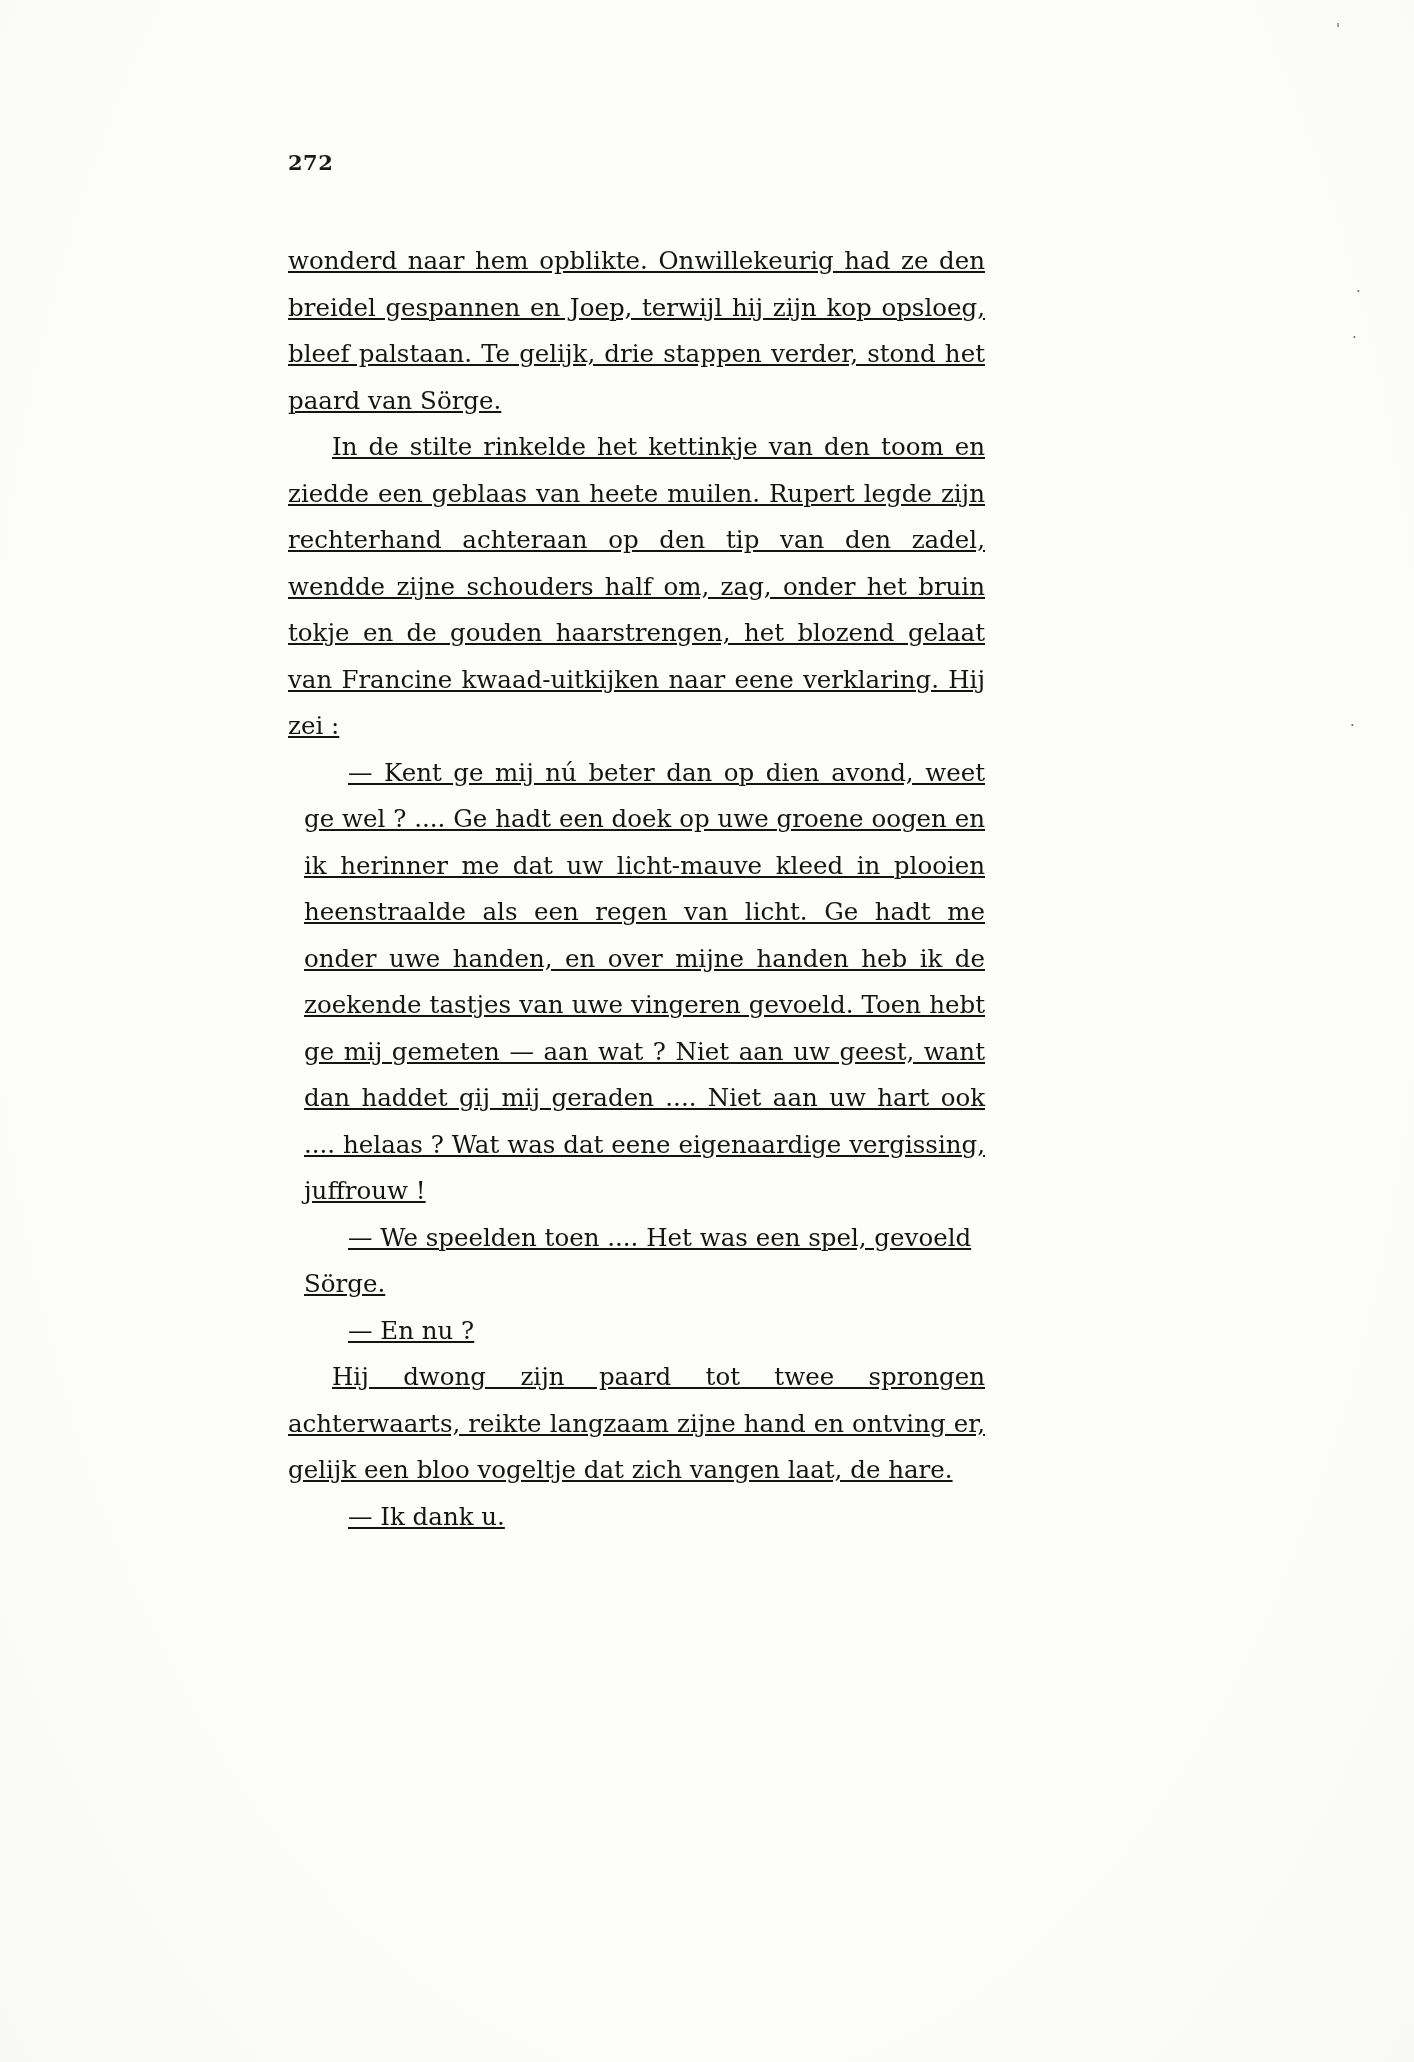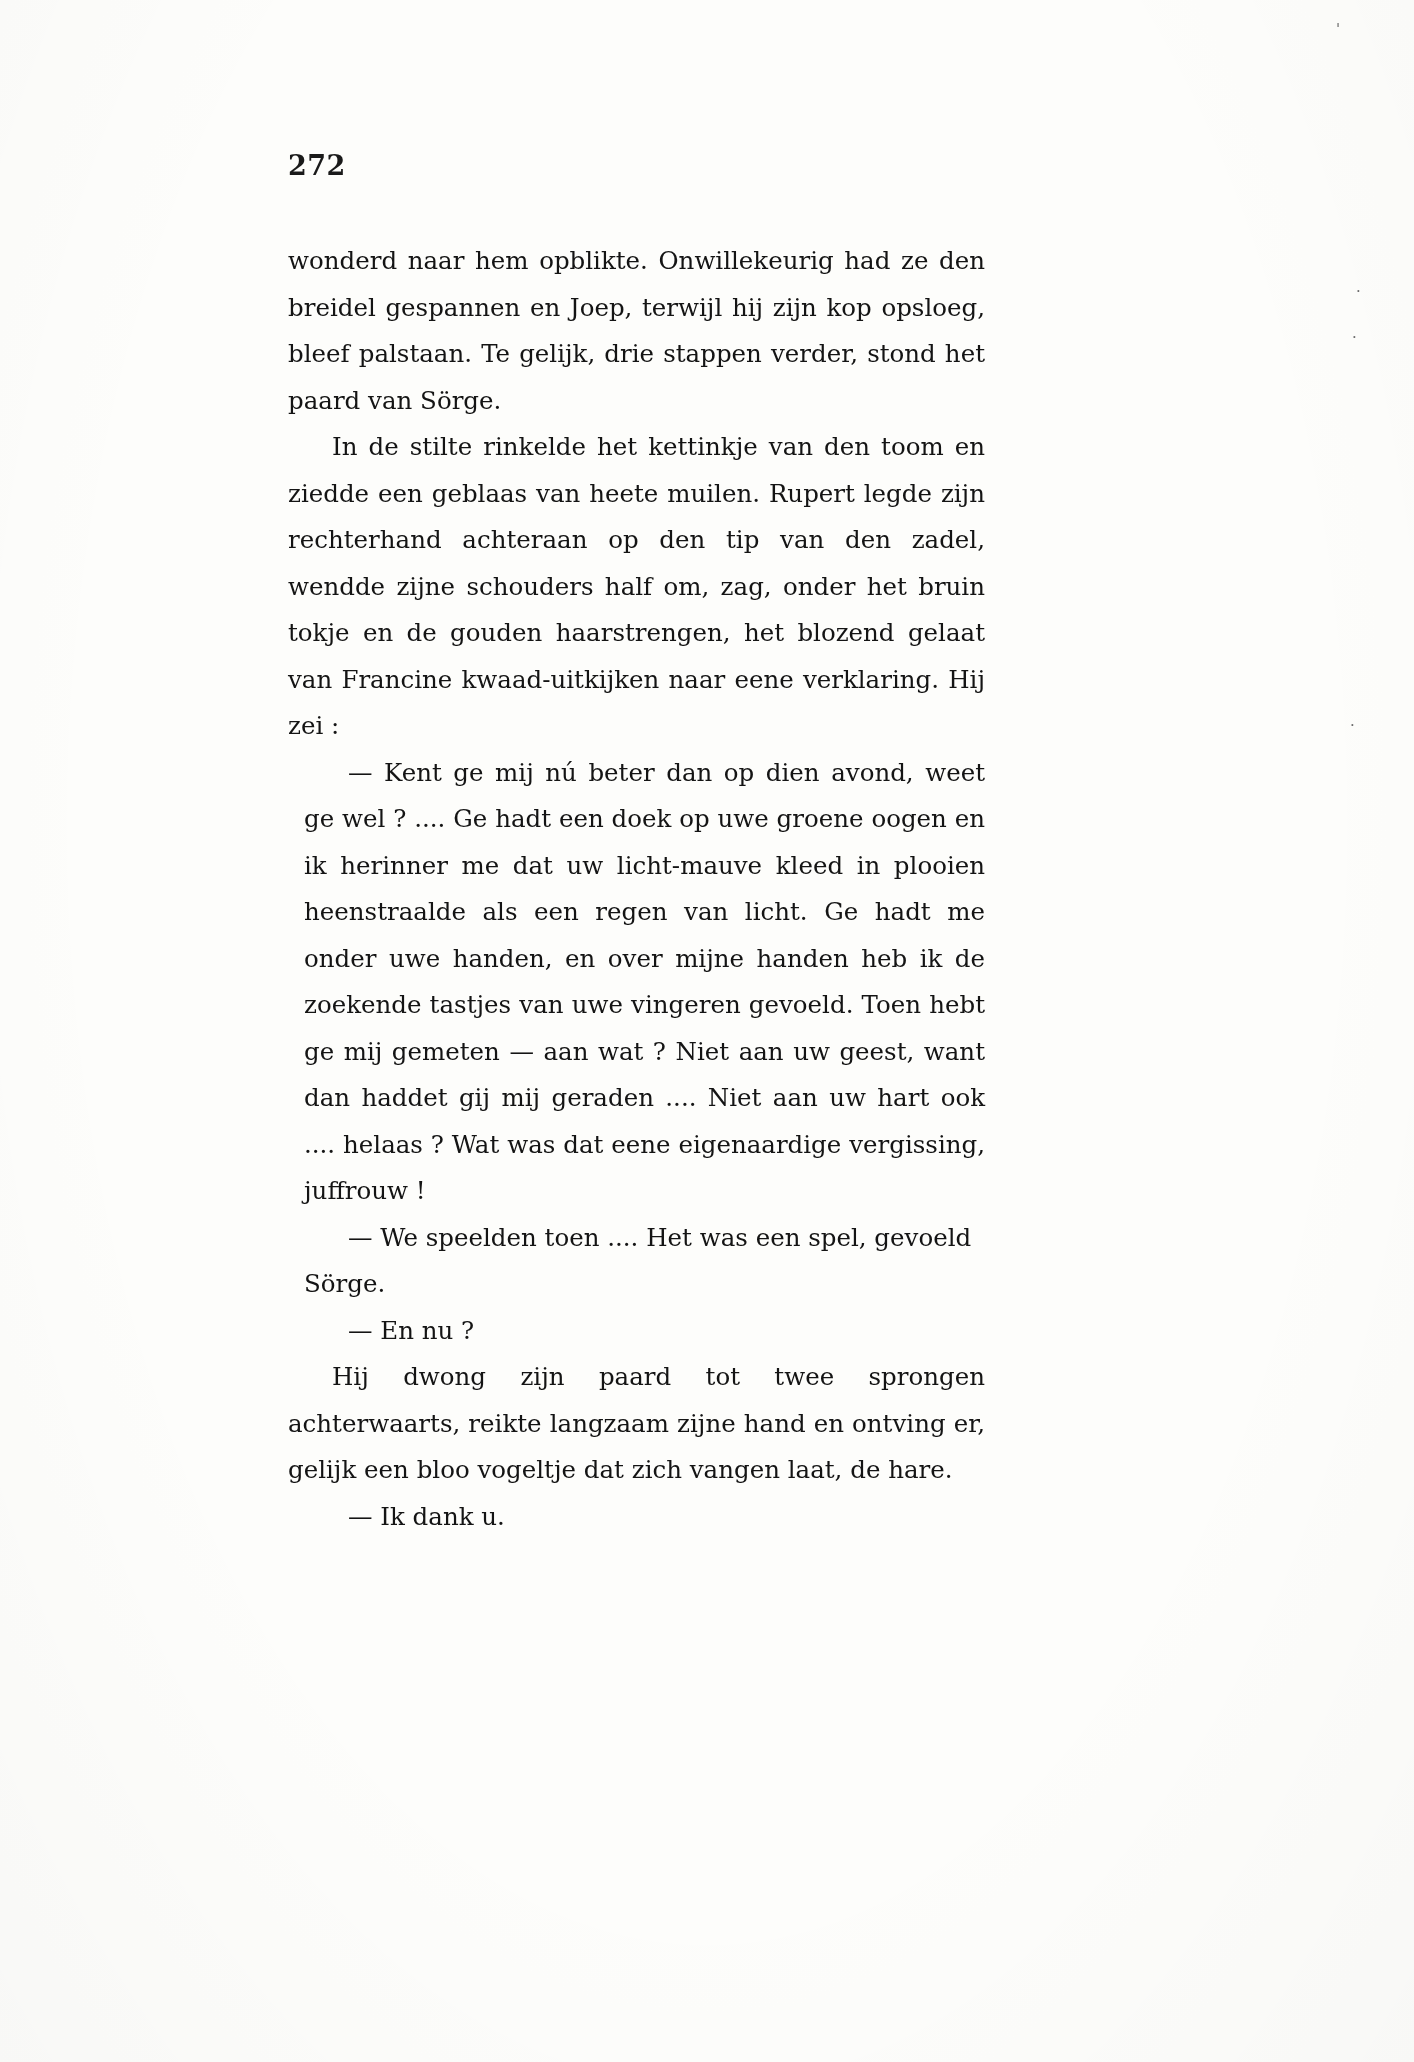--- a/index.html
+++ b/index.html
@@ -27,39 +27,40 @@
     color: #6b6b6b;
     font-size: 15px;
     font-family: "DejaVu Serif", serif;
     line-height: 1;
   }
   .folio {
     position: absolute;
     left: 288px;
     top: 150px;
     font-family: "DejaVu Serif", serif;
-    font-size: 27px;
+    font-size: 21px;
     font-weight: 700;
     letter-spacing: 0.5px;
     color: #1a1a1a;
   }
   .textblock {
     position: absolute;
     left: 288px;
     top: 238px;
     width: 697px;
     font-size: 24.5px;
     line-height: 46.5px;
     color: #141414;
     text-align: justify;
     text-justify: inter-word;
   }
   .textblock p {
     margin: 0;
     text-indent: 0;
+    text-decoration: underline;
   }
   .textblock p.indent {
     text-indent: 44px;
   }
   .textblock p.dash {
     text-indent: 44px;
     margin-left: 16px;
   }
   .nojust {
     text-align: left;

